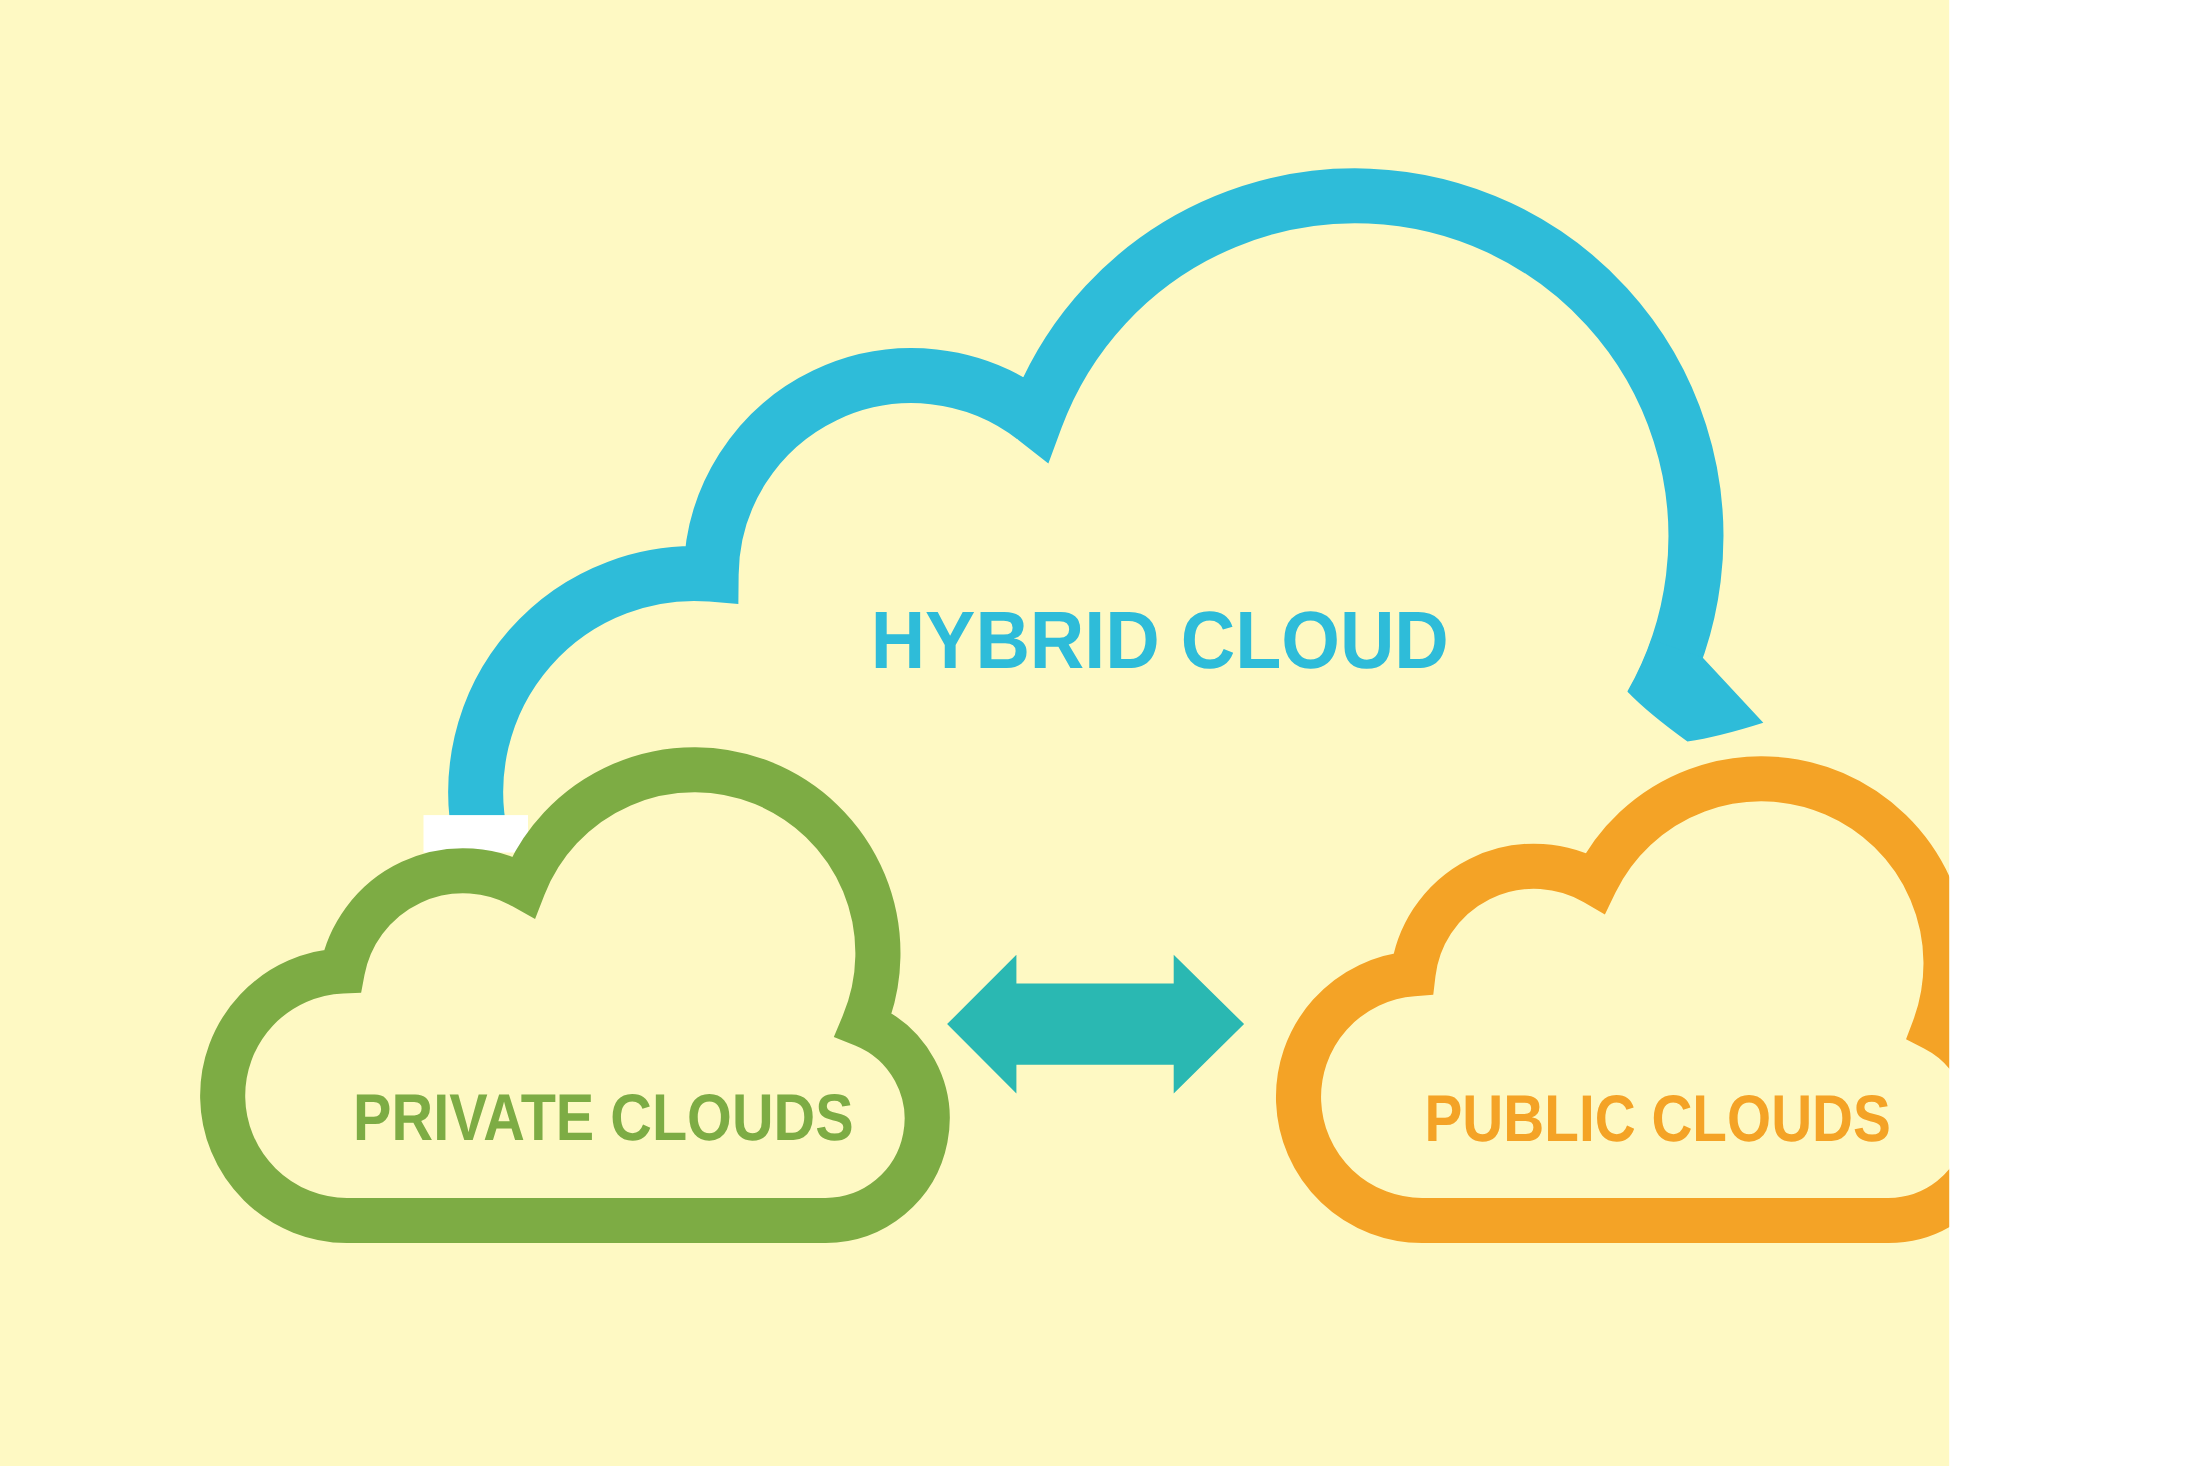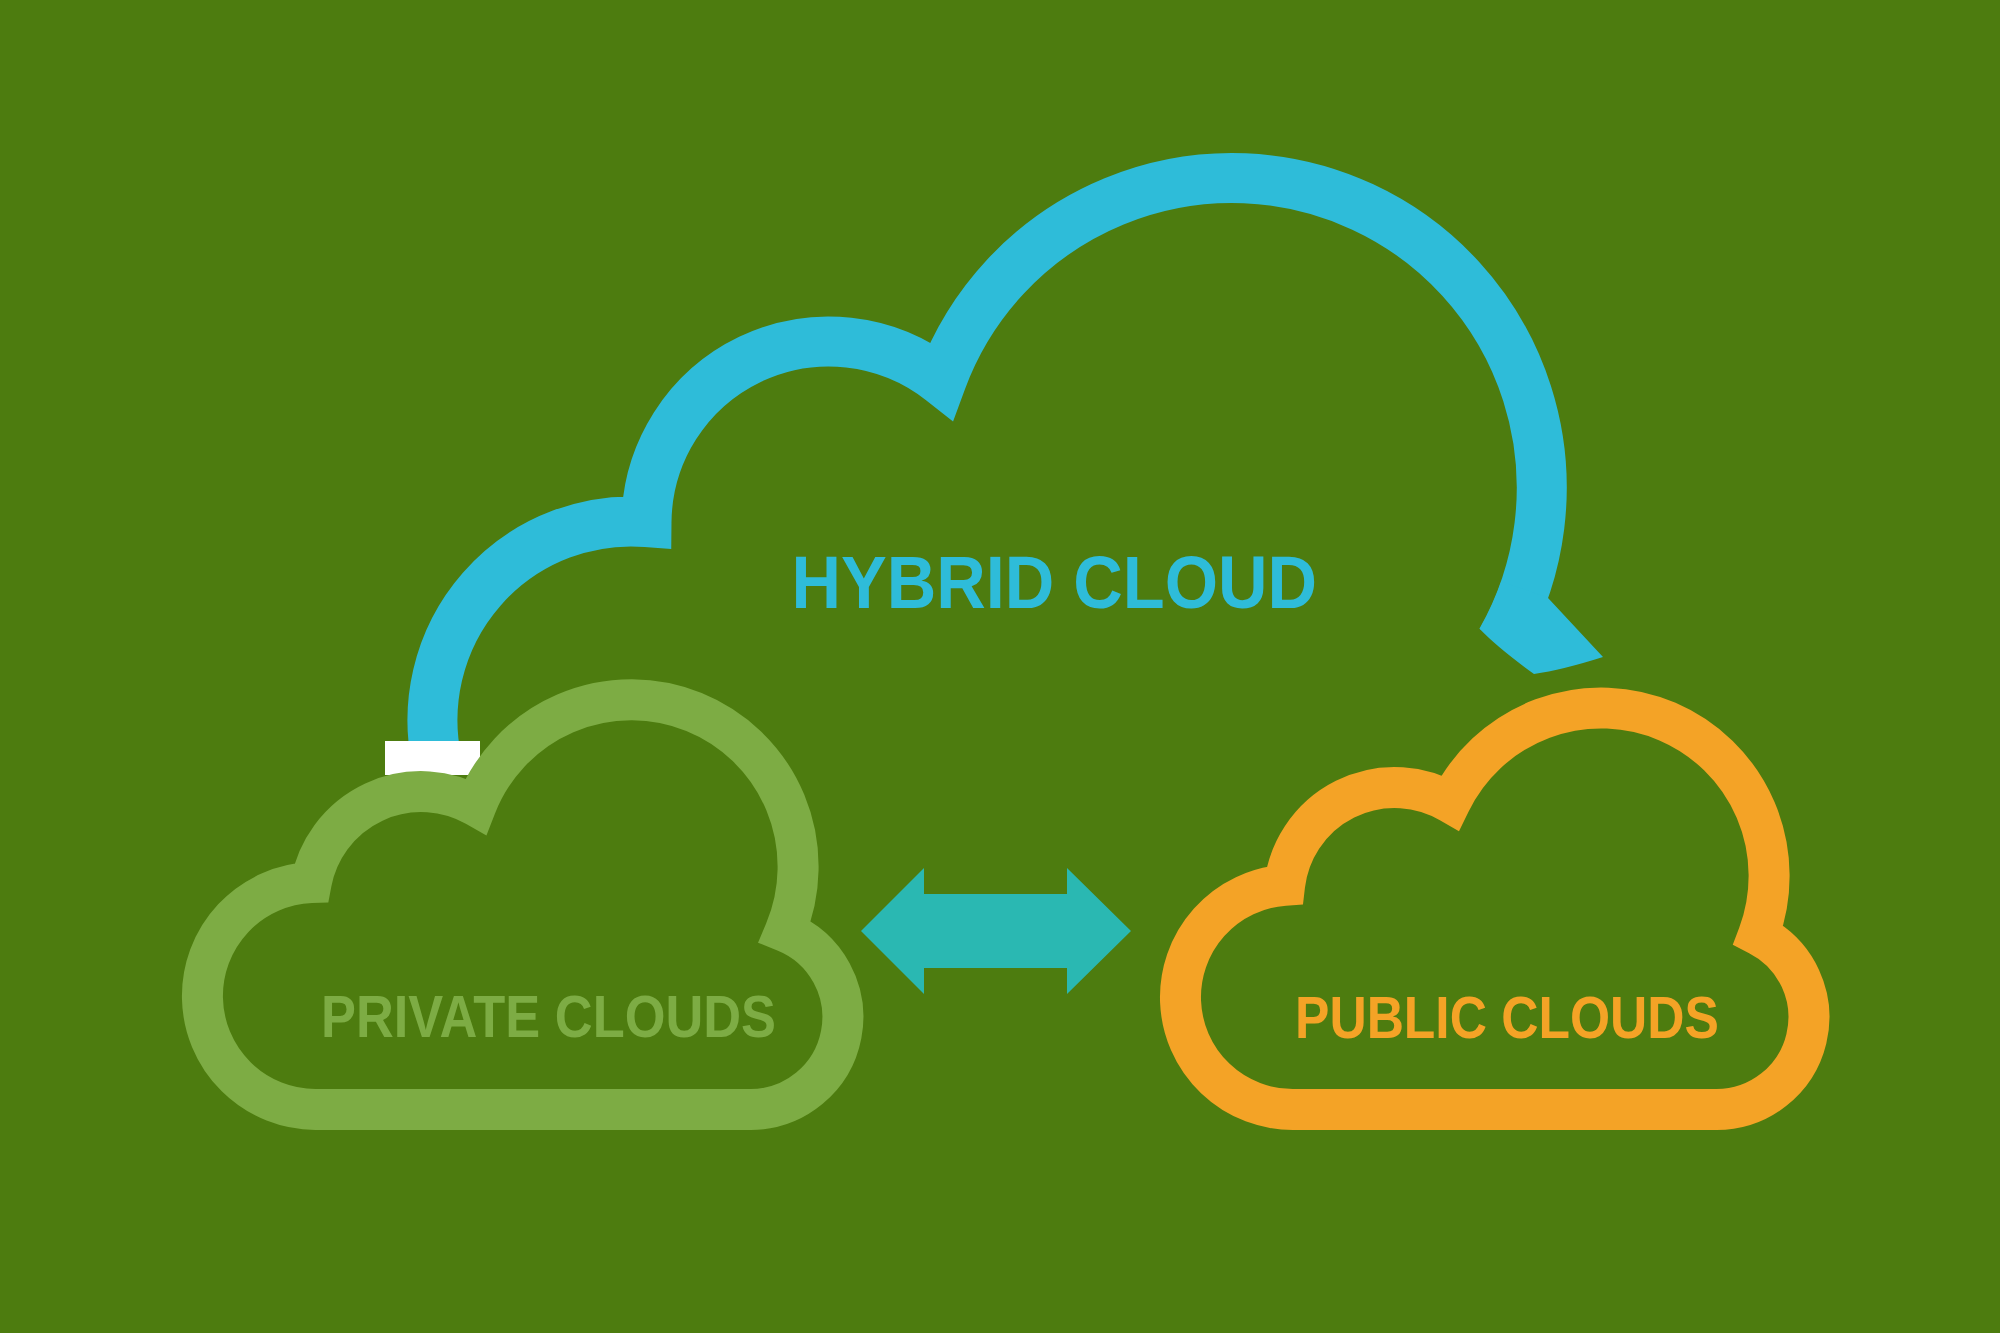--- a/index.html
+++ b/index.html
@@ -1,16 +1,16 @@
 <!DOCTYPE html>
 <html><head>
 <meta charset="utf-8">
 <style>
   html,body{margin:0;padding:0;background:#ffffff;}
-  .wrap{position:relative;width:2000px;height:1333px;overflow:hidden;background:#4d7c0f;}
+  .wrap{position:relative;width:1772px;height:1333px;overflow:hidden;background:#fef9c3;}
   svg{position:absolute;left:0;top:0;}
 </style>
 </head>
 <body>
 <div class="wrap">
 <svg width="2000" height="1333" viewBox="0 0 2000 1333">
 
   <path d="M 436.8 761.4
            A 198.7 198.7 0 0 1 646.5 522
            A 182.3 182.3 0 0 1 941.5 380.5

